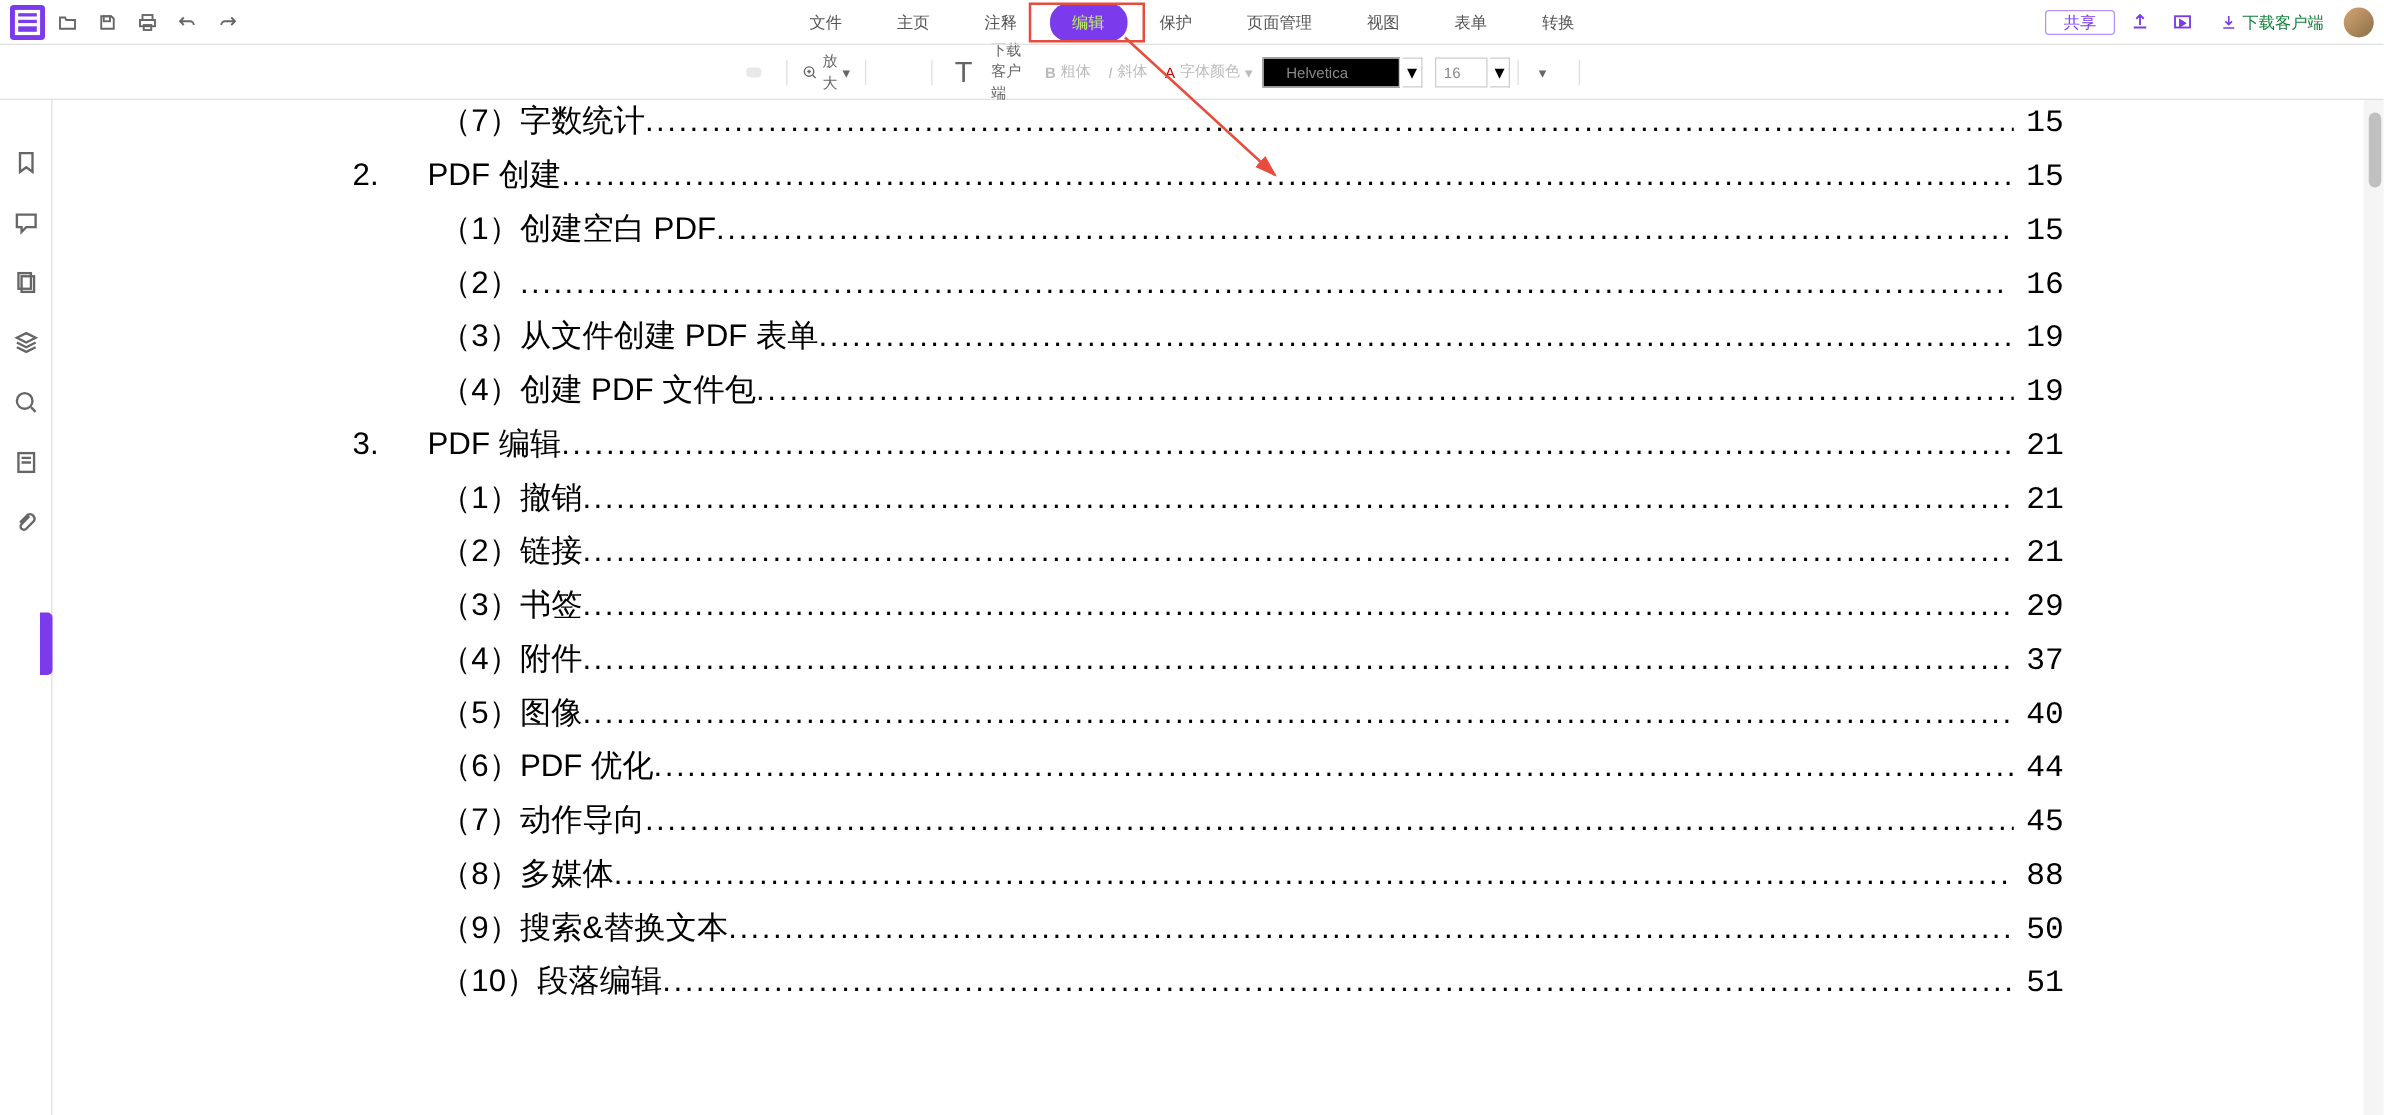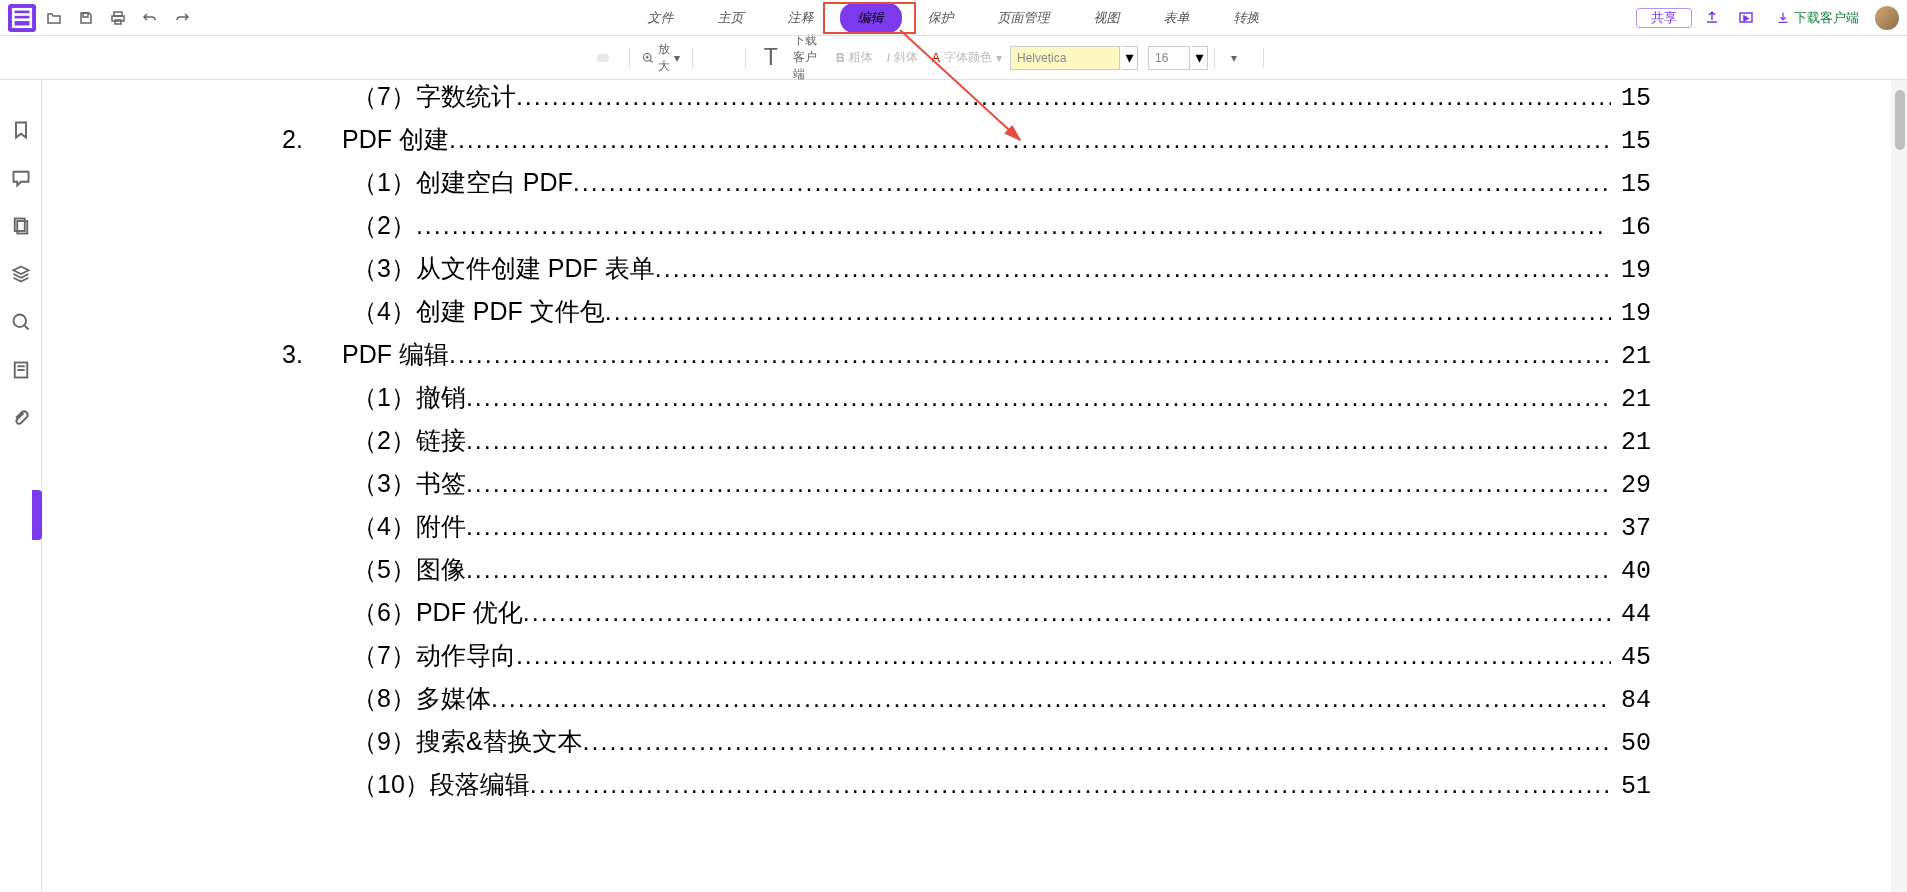--- a/index.html
+++ b/index.html
@@ -7,35 +7,35 @@
 
 
 .top-bar { height: 36px; border-bottom: 1px solid #e0e0e0; display: flex; align-items: center; padding: 0 8px; position: relative; }
 .top-left { display: flex; align-items: center; gap: 4px; }
 .icon-btn { width: 28px; height: 28px; display: flex; align-items: center; justify-content: center; cursor: pointer; border-radius: 3px; }
 .icon-btn svg { width: 16px; height: 16px; }
 
 .app-icon { width: 28px; height: 28px; background: #7c3aed; border-radius: 3px; display: flex; align-items: center; justify-content: center; }
 
 .top-tabs { position: absolute; left: 50%; transform: translateX(-50%); display: flex; gap: 8px; }
-.tab { padding: 6px 18px; font-size: 13px; color: #555; cursor: pointer; border-radius: 14px; font-style: italic; }
-.tab.active { background: #7c3aed; color: #000000; }
+.tab { padding: 6px 18px; font-size: 13px; color: #555; cursor: pointer; border-radius: 14px; }
+.tab.active { background: #7c3aed; color: #bef264; }
 .tab-highlight { position: absolute; border: 2px solid #e74c3c; pointer-events: none; }
 
 .top-right { margin-left: auto; display: flex; align-items: center; gap: 6px; }
 .share-btn { padding: 0 14px; border: 1px solid #b794f4; color: #7c3aed; font-size: 13px; border-radius: 3px; cursor: pointer; background: #fff; }
 .download-btn { padding: 4px 10px; color: #15803d; font-size: 13px; cursor: pointer; display: flex; align-items: center; gap: 4px; }
 .avatar { width: 24px; height: 24px; border-radius: 50%; background: linear-gradient(135deg, #d4a574, #8b6f47); }
 
 
 .edit-toolbar { height: 44px; border-bottom: 1px solid #e0e0e0; display: flex; align-items: center; justify-content: center; gap: 2px; padding: 0 8px; }
 .tool-btn { padding: 4px 6px; display: flex; align-items: center; gap: 4px; cursor: pointer; border-radius: 3px; font-size: 12px; color: #666; }
 .tool-btn.active { background: #e8e8e8; }
 .tool-sep { width: 1px; height: 20px; background: #ddd; margin: 0 4px; }
-.font-select { border: 1px solid #ccc; padding: 2px 6px; font-size: 12px; color: #888; width: 110px; height: 24px; background: #fef9c3; }
+.font-select { border: 1px solid #ccc; padding: 2px 18px; font-size: 12px; color: #888; width: 110px; height: 24px; background: #000000; }
 .size-select { border: 1px solid #ccc; padding: 2px 6px; font-size: 12px; color: #888; width: 42px; height: 24px; background: #fff; }
 .dd-arrow { border: 1px solid #ccc; border-left: none; width: 16px; height: 24px; display: flex; align-items: center; justify-content: center; background: #fff; }
 .disabled { color: #bbb; }
 
 
 .left-sidebar { position: absolute; left: 0; top: 80px; width: 42px; bottom: 0; border-right: 1px solid #e0e0e0; display: flex; flex-direction: column; align-items: center; padding-top: 40px; gap: 28px; }
 .side-icon { width: 20px; height: 20px; cursor: pointer; display: flex; align-items: center; justify-content: center; color: #888; }
 .side-tab { position: absolute; left: 32px; top: 410px; width: 10px; height: 50px; background: #7c3aed; border-radius: 0 4px 4px 0; }
 
 
@@ -366,21 +366,21 @@
     <div class="toc-line indent-2">
       <span>（7）</span>
       <span class="toc-title"> 动作导向</span>
       <span class="toc-dots">............................................................................................................................................................................................................................................................................................................</span>
       <span class="toc-page">45</span>
     </div>
     <div class="toc-line indent-2">
       <span>（8）</span>
       <span class="toc-title"> 多媒体</span>
       <span class="toc-dots">............................................................................................................................................................................................................................................................................................................</span>
-      <span class="toc-page">84</span>
+      <span class="toc-page">88</span>
     </div>
     <div class="toc-line indent-2">
       <span>（9）</span>
       <span class="toc-title"> 搜索&amp;替换文本</span>
       <span class="toc-dots">............................................................................................................................................................................................................................................................................................................</span>
       <span class="toc-page">50</span>
     </div>
     <div class="toc-line indent-2">
       <span>（10）</span>
       <span class="toc-title"> 段落编辑</span>

